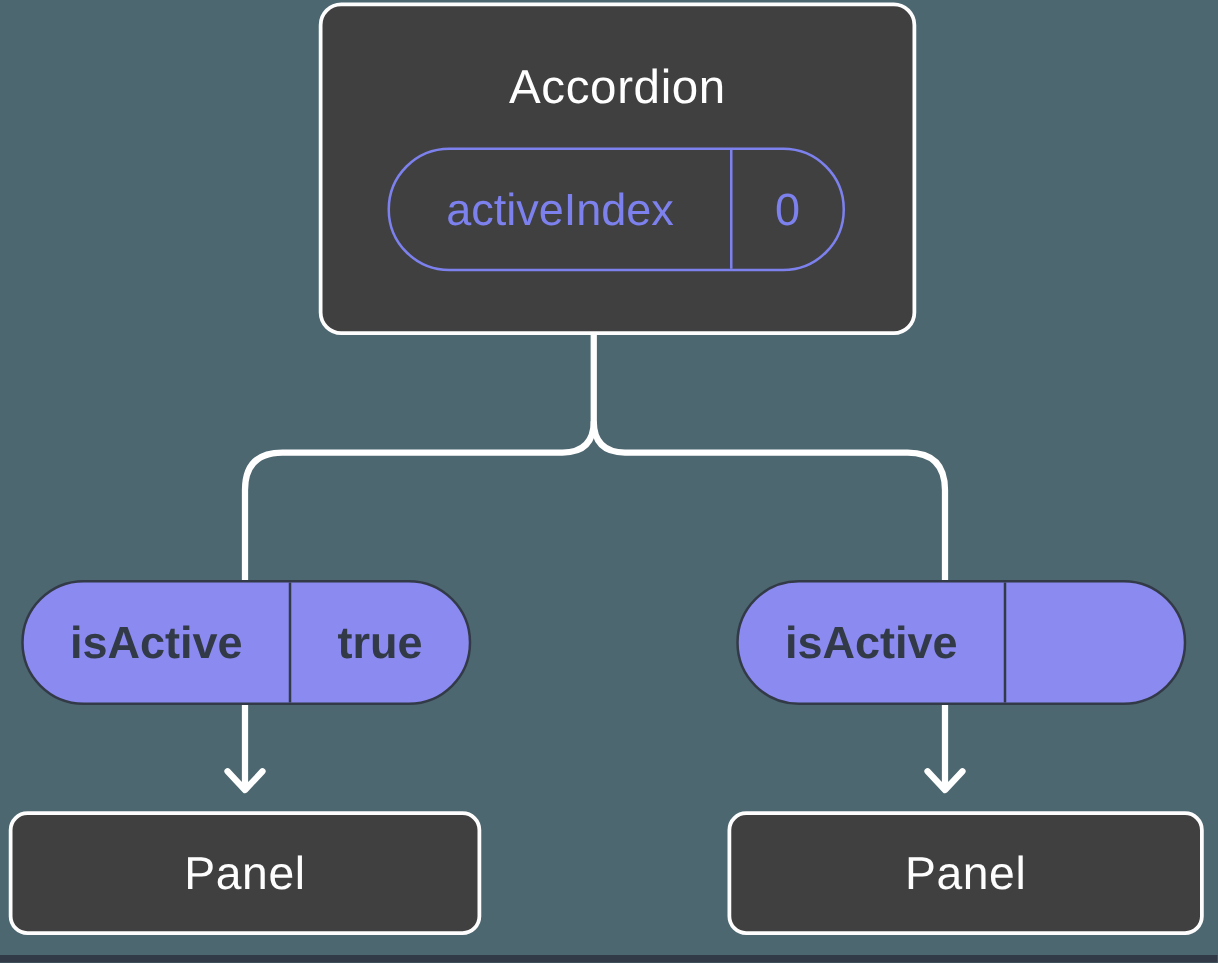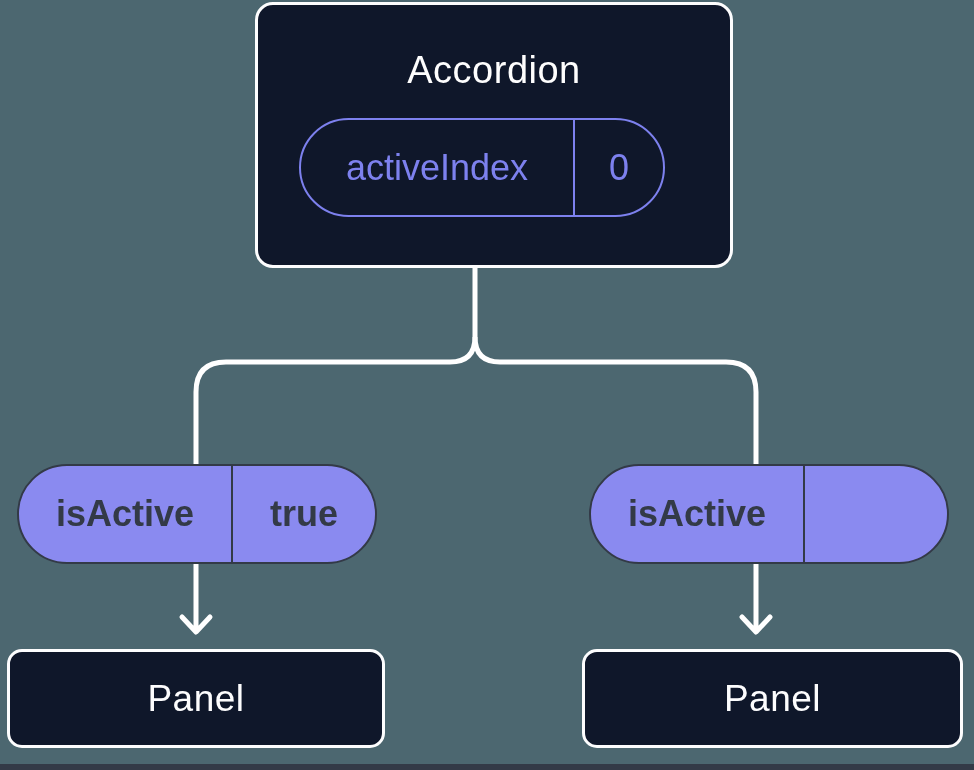--- a/index.html
+++ b/index.html
@@ -15,21 +15,21 @@
   .connectors {
     position: absolute;
     inset: 0;
     width: 974px;
     height: 770px;
     z-index: 0;
   }
 
   .node {
     position: absolute;
-    background: #0f172a;
+    background: #404040;
     border: 3.5px solid #fdfdfe;
     z-index: 1;
   }
 
   
   .root-node {
     left: 255px; top: 2px;
     width: 478px; height: 266px;
     border-radius: 18px;
   }
@@ -38,21 +38,21 @@
     left: 0; top: 44px;
     width: 100%;
     text-align: center;
     font-size: 38px;
     font-weight: 500;
     letter-spacing: 0.5px;
     color: #fefefe;
   }
   .prop-pill {
     position: absolute;
-    left: 41px; top: 113px;
+    left: 52px; top: 113px;
     width: 366px; height: 99px;
     border: 2.5px solid #7d81ee;
     border-radius: 60px;
     display: flex;
     align-items: stretch;
     color: #7d81ee;
     font-size: 36px;
   }
   .prop-pill .cell {
     display: flex;

